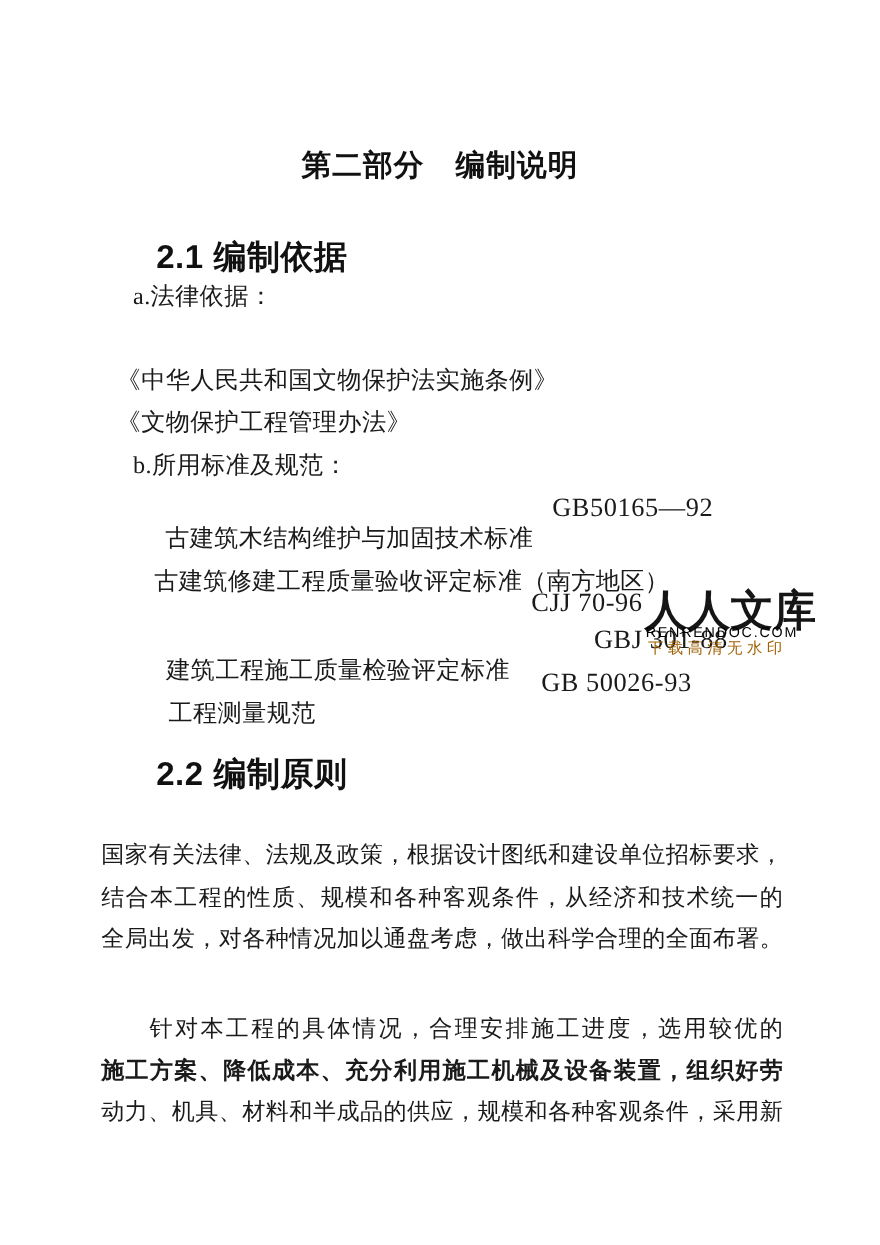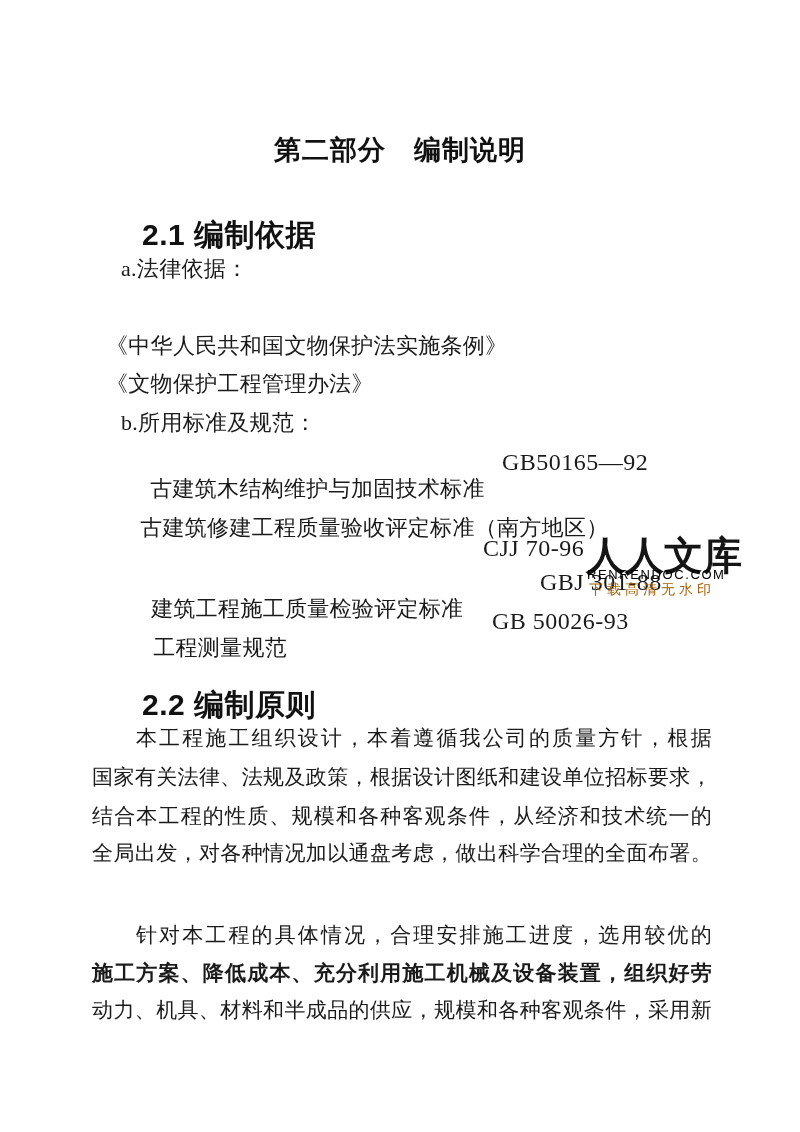--- a/index.html
+++ b/index.html
@@ -107,21 +107,20 @@
     <span>建筑工程施工质量检验评定标准</span>
     <span class="code">GBJ 301-88</span>
   </div>
   <div class="abs t" id="std-5">
     <span>工程测量规范</span>
     <span class="code">GB 50026-93</span>
   </div>
 
   <div class="abs h" id="h22">2.2 编制原则</div>
 
-  <div class="abs pline indent" id="p1-1">本工程施工组织设计，本着遵循我公司的质量方针，根据</div>
   <div class="abs pline" id="p1-2">国家有关法律、法规及政策，根据设计图纸和建设单位招标要求，</div>
   <div class="abs pline" id="p1-3">结合本工程的性质、规模和各种客观条件，从经济和技术统一的</div>
   <div class="abs pline" id="p1-4">全局出发，对各种情况加以通盘考虑，做出科学合理的全面布署。</div>
 
   <div class="abs pline indent" id="p2-1">针对本工程的具体情况，合理安排施工进度，选用较优的</div>
   <div class="abs pline" id="p2-2">施工方案、降低成本、充分利用施工机械及设备装置，组织好劳</div>
   <div class="abs pline" id="p2-3">动力、机具、材料和半成品的供应，规模和各种客观条件，采用新</div>
 
   <div class="abs" id="wm-brand" style="color: rgb(21, 21, 21);">人人文库</div>
   <div class="abs" id="wm-domain" style="color: #000000;">RENRENDOC.COM</div>

